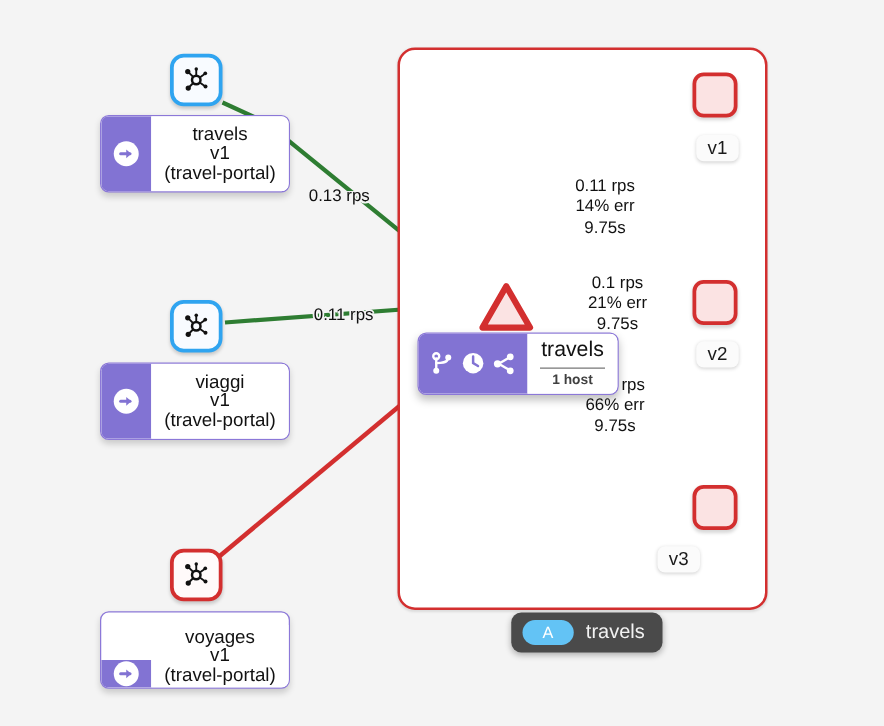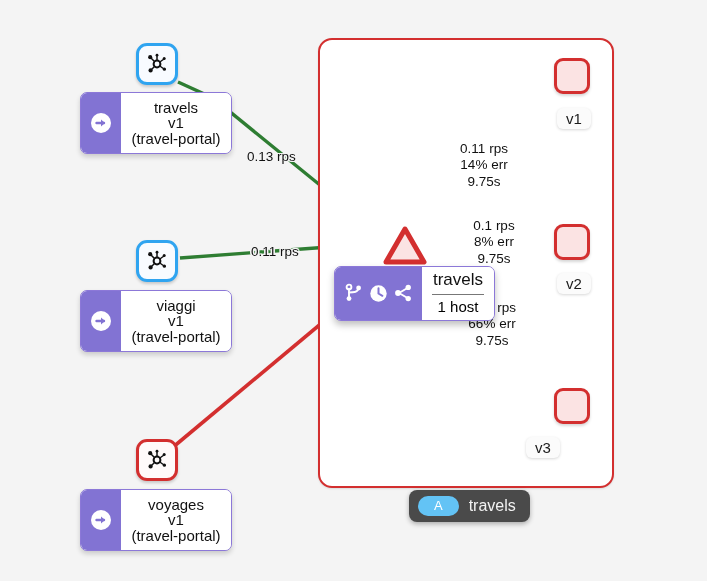--- a/index.html
+++ b/index.html
@@ -145,21 +145,21 @@
     display: flex; flex-direction: column;
     align-items: center; justify-content: center;
     min-width: 72px;
   }
   .detail-card .title {
     font-size: 17px; color: #111; line-height: 1.1;
   }
   .detail-card .rule {
     width: 52px; height: 1px; background: #777; margin: 4px 0 3px 0;
   }
-  .detail-card .sub { font-size: 15px; color: #000000; }
+  .detail-card .sub { font-size: 11px; color: #404040; font-weight: bold; }
 
   
   .legend {
     position: absolute;
     display: flex; align-items: center; gap: 10px;
     background: #4a4a4a;
     border-radius: 8px;
     padding: 6px 14px 6px 9px;
     box-shadow: 0 2px 5px rgba(0,0,0,0.30);
     z-index: 45;
@@ -296,21 +296,21 @@
           <circle cx="19.2" cy="6.6" r="1.5"></circle>
           <circle cx="5.6" cy="18.4" r="2.1"></circle>
           <circle cx="19.4" cy="17.2" r="1.6"></circle>
           <circle cx="12" cy="3.2" r="1.4"></circle>
         </g>
         <circle cx="12" cy="12" r="3.4" fill="#fffafa"></circle>
         <circle cx="12" cy="12" r="3.4" fill="none" stroke="#111" stroke-width="2"></circle>
       </svg>
     </span>
   </div>
-  <div class="svc" style="left:80px; top:489px;">
+  <div class="svc" style="left:80px; top:489px;align-items:flex-end;">
     <div class="strip">
       <svg width="22" height="22" viewBox="0 0 22 22">
         <circle cx="11" cy="11" r="10" fill="#fff"></circle>
         <path d="M6.5 11 H14" stroke="#8273d3" stroke-width="2.4" stroke-linecap="round"></path>
         <path d="M11 7.5 L15 11 L11 14.5 z" fill="#8273d3"></path>
       </svg>
     </div>
     <div class="body">
       <span>voyages</span>
       <span>v1</span>
@@ -343,21 +343,21 @@
 
 
   <div class="edge-label on-white" style="left:450px; top:141px; width:68px;">
     <div>0.11 rps</div>
     <div>14% err</div>
     <div>9.75s</div>
   </div>
 
   <div class="edge-label on-white" style="left:458px; top:218px; width:72px;">
     <div>0.1 rps</div>
-    <div>8% err</div>
+    <div>21% err</div>
     <div>9.75s</div>
   </div>
 
   <div class="edge-label on-white" style="left:456px; top:300px; width:72px;">
     <div>0.11 rps</div>
     <div>66% err</div>
     <div>9.75s</div>
   </div>
 
   <div class="detail-card" style="left:334px; top:266px;">

